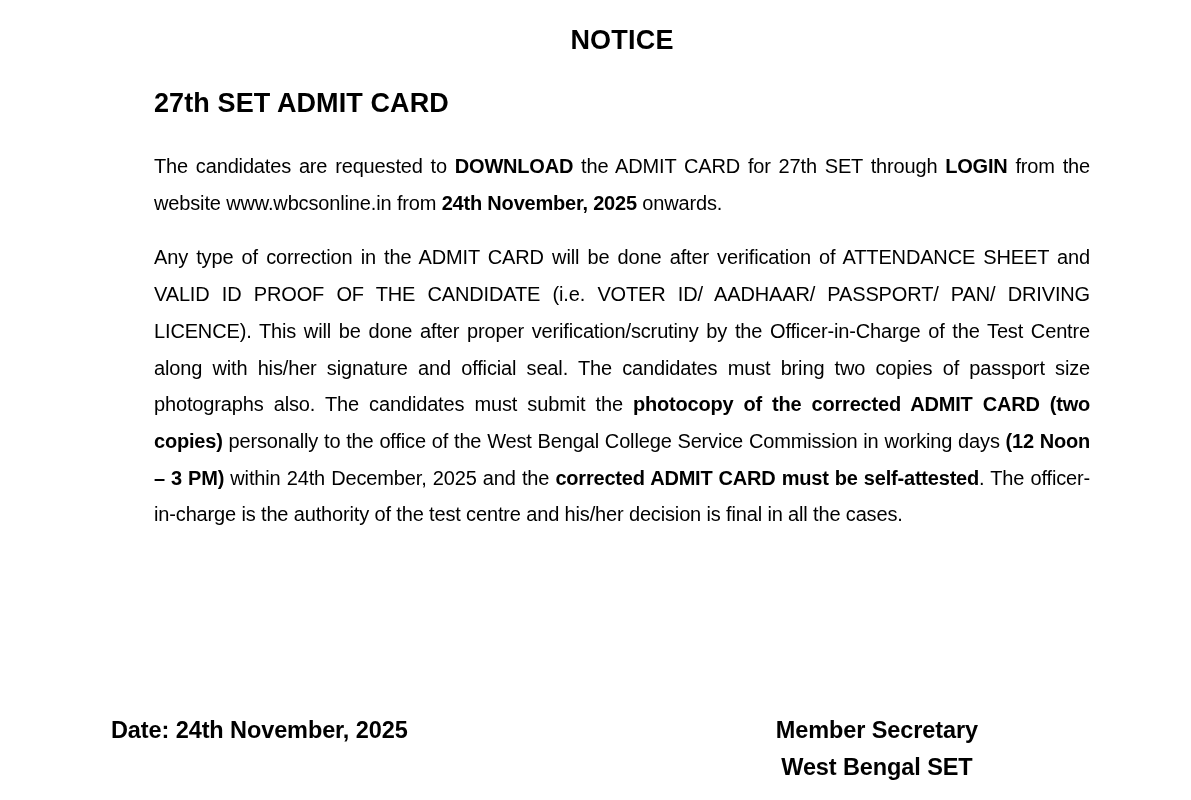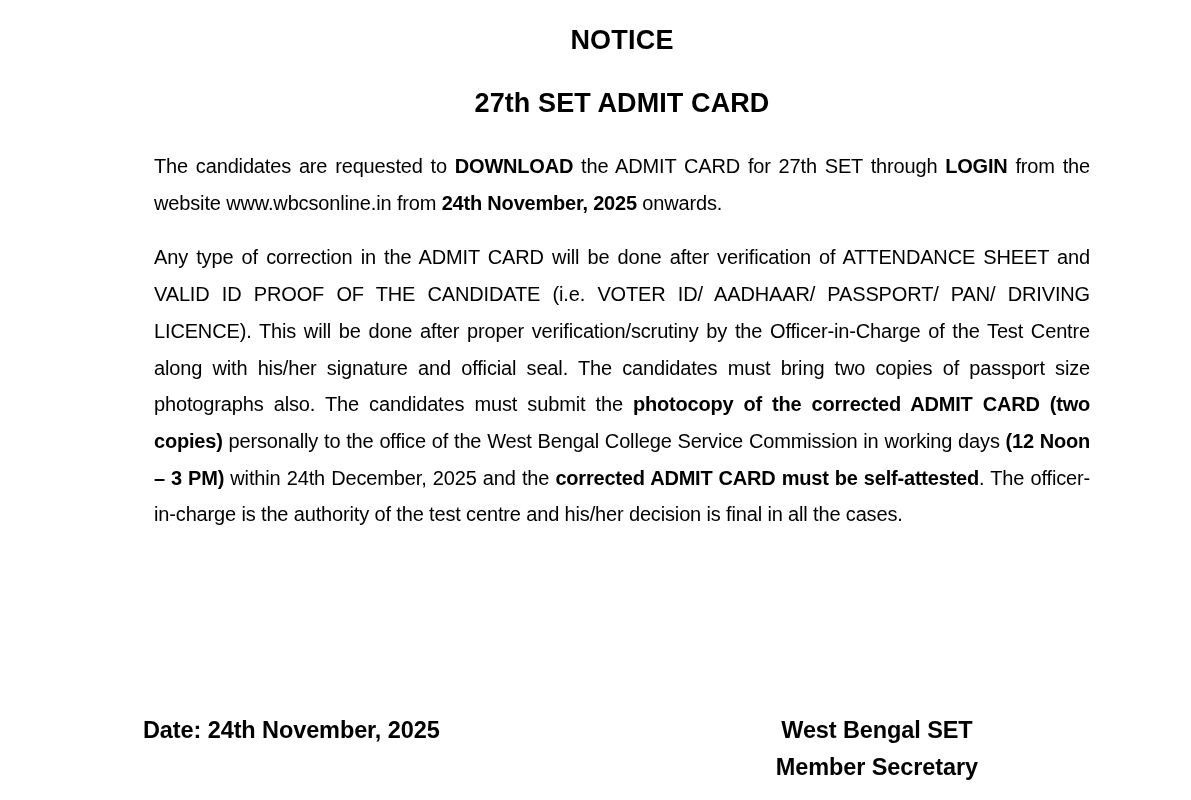--- a/index.html
+++ b/index.html
@@ -39,21 +39,21 @@
     text-align: center;
     font-weight: bold;
     font-size: 27px;
     line-height: 1.0;
     letter-spacing: 0.2px;
     margin: 0;
     padding-top: 27px;
   }
 
   .title-sub {
-    text-align: center;
+    text-align: left;
     font-weight: bold;
     font-size: 27px;
     line-height: 1.0;
     letter-spacing: 0.1px;
     margin: 0;
     padding-top: 36px;
   }
 
   
   .para {
@@ -85,21 +85,20 @@
     display: flex;
     align-items: flex-start;
     justify-content: space-between;
   }
   .footer-date {
     font-size: 23.5px;
     font-weight: bold;
     line-height: 37px;
     white-space: nowrap;
     letter-spacing: -0.1px;
-    margin-left: 32px;
   }
   .footer-sign {
     text-align: center;
     font-size: 23.5px;
     font-weight: bold;
     line-height: 37px;
     padding-right: 69px;
     white-space: nowrap;
     letter-spacing: -0.1px;
   }
@@ -120,18 +119,18 @@
 
     <p class="para first"><span>The candidates are requested to </span><b>DOWNLOAD</b><span> the ADMIT CARD for 27th SET through </span><b>LOGIN</b><span> from the website www.wbcsonline.in from </span><b>24th November, 2025</b><span> onwards.</span></p>
 
     <p class="para second"><span>Any type of correction in the ADMIT CARD will be done after verification of ATTENDANCE SHEET and VALID ID PROOF OF THE CANDIDATE (i.e. VOTER ID/ AADHAAR/ PASSPORT/ PAN/ DRIVING LICENCE). This will be done after proper verification/scrutiny by the Officer-in-Charge of the Test Centre along with his/her signature and official seal. The candidates must bring two copies of passport size photographs also. The candidates must submit the </span><b>photocopy of the corrected ADMIT CARD (two copies)</b><span> personally to the office of the West Bengal College Service Commission in working days </span><b>(12 Noon – 3 PM)</b><span> within 24th December, 2025 and the </span><b>corrected ADMIT CARD must be self-attested</b><span>. The officer-in-charge is the authority of the test centre and his/her decision is final in all the cases.</span></p>
 
   </div>
 
   <div class="footer">
     <div class="footer-date">Date: 24th November, 2025</div>
     <div class="footer-sign">
+      <div>Member Secretary</div>
       <div>West Bengal SET</div>
-      <div>Member Secretary</div>
     </div>
   </div>
 
 </div>
 
 </body></html>

